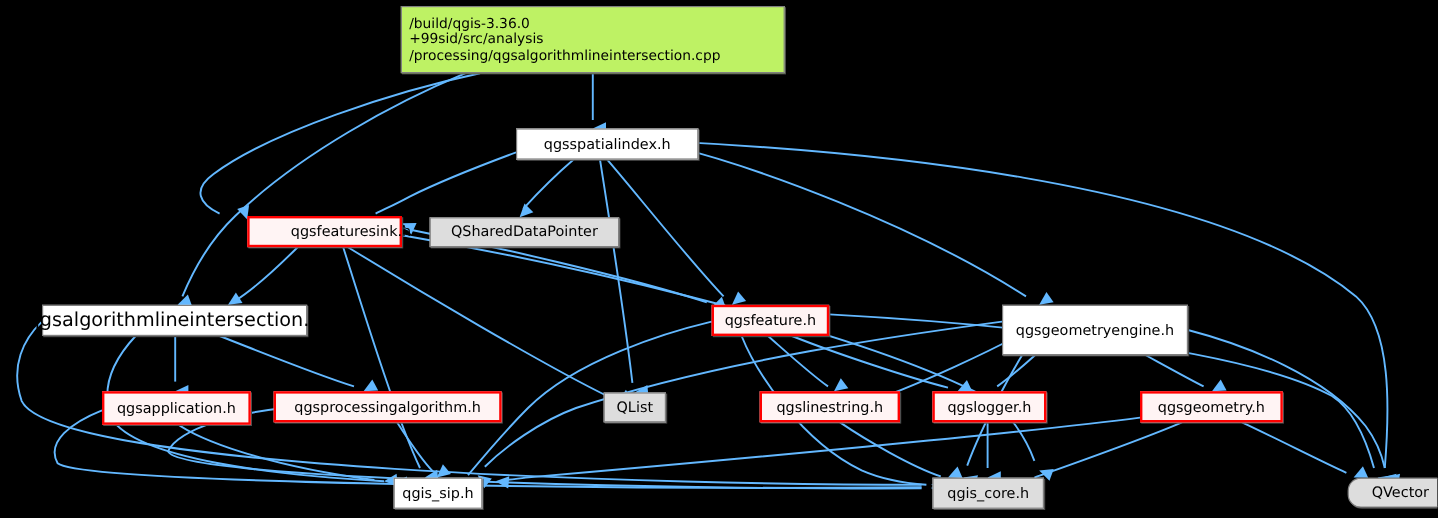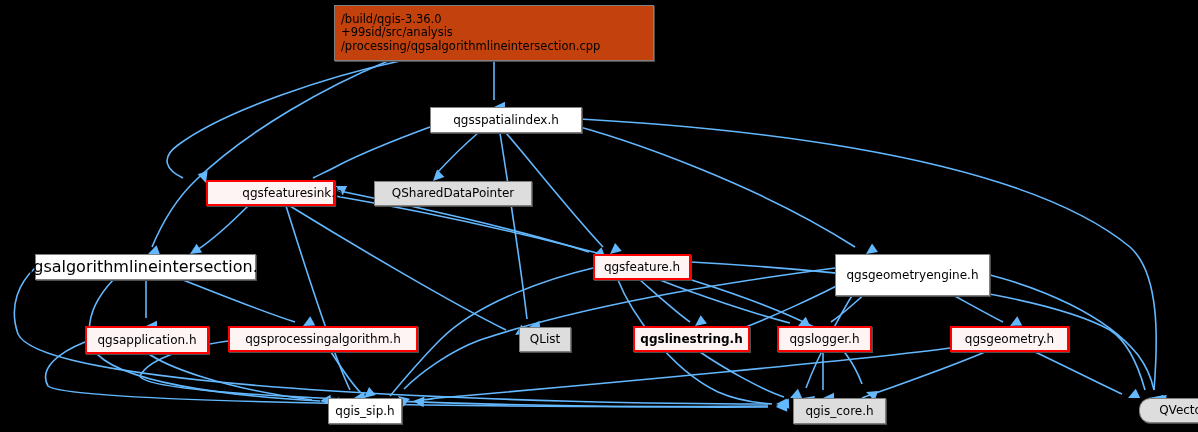--- a/index.html
+++ b/index.html
@@ -41,21 +41,21 @@
     line-height: 1.18;
     white-space: pre;
     text-align: center;
   }
   .node-label {
     display: block;
     white-space: pre;
   }
   
   .kind-root {
-    background: #c2410c;
+    background: #bef264;
     border: 1px solid #808080;
     color: #000000;
     box-shadow: 1px 1px 0 #4d4d4d;
     justify-content: flex-start;
     text-align: left;
   }
   .kind-root .node-label {
     text-align: left;
     padding-left: 6px;
   }
@@ -63,21 +63,20 @@
     background: #ffffff;
     border: 1px solid #808080;
     color: #000000;
     box-shadow: 1px 1px 0 #4d4d4d;
   }
   .kind-system {
     background: #dddddd;
     border: 1px solid #808080;
     color: #000000;
     box-shadow: 1px 1px 0 #4d4d4d;
-    margin-left: 16px;
   }
   .kind-header {
     background: #fff4f4;
     border: 2px solid #ff0000;
     color: #000000;
     box-shadow: 1px 1px 0 #4d4d4d;
   }
 </style>
 </head>
 <body>
@@ -167,20 +166,20 @@
 /processing/qgsalgorithmlineintersection.cpp</span></div>
       <div class="node kind-plain" style="left: 430px; top: 107px; width: 152px; height: 26px; font-size: 12px;"><span class="node-label">qgsspatialindex.h</span></div>
       <div class="node kind-header" style="left: 206px; top: 180px; width: 129px; height: 26px; font-size: 12px; padding-left: 44px;"><span class="node-label">qgsfeaturesink.h</span></div>
       <div class="node kind-system" style="left: 358px; top: 181px; width: 158px; height: 25px; font-size: 12px;"><span class="node-label">QSharedDataPointer</span></div>
       <div class="node kind-plain" style="left: 35px; top: 254px; width: 221px; height: 26px; font-size: 16px;"><span class="node-label">qgsalgorithmlineintersection.h</span></div>
       <div class="node kind-header" style="left: 593px; top: 254px; width: 98px; height: 26px; font-size: 12px;"><span class="node-label">qgsfeature.h</span></div>
       <div class="node kind-plain" style="left: 835px; top: 254px; width: 155px; height: 42px; font-size: 12px;"><span class="node-label">qgsgeometryengine.h</span></div>
       <div class="node kind-header" style="left: 85px; top: 326px; width: 124px; height: 28px; font-size: 12px;"><span class="node-label">qgsapplication.h</span></div>
       <div class="node kind-header" style="left: 228px; top: 326px; width: 190px; height: 26px; font-size: 12px;"><span class="node-label">qgsprocessingalgorithm.h</span></div>
       <div class="node kind-system" style="left: 503px; top: 327px; width: 52px; height: 25px; font-size: 12px;"><span class="node-label">QList</span></div>
-      <div class="node kind-header" style="left: 633px; top: 326px; width: 117px; height: 26px; font-size: 12px; font-weight: bold;"><span class="node-label">qgslinestring.h</span></div>
+      <div class="node kind-header" style="left: 633px; top: 326px; width: 117px; height: 26px; font-size: 12px;"><span class="node-label">qgslinestring.h</span></div>
       <div class="node kind-header" style="left: 777px; top: 326px; width: 95px; height: 26px; font-size: 12px;"><span class="node-label">qgslogger.h</span></div>
       <div class="node kind-header" style="left: 950px; top: 326px; width: 119px; height: 26px; font-size: 12px;"><span class="node-label">qgsgeometry.h</span></div>
       <div class="node kind-plain" style="left: 328px; top: 398px; width: 74px; height: 26px; font-size: 12px;"><span class="node-label">qgis_sip.h</span></div>
       <div class="node kind-system" style="left: 777px; top: 398px; width: 93px; height: 26px; font-size: 12px;"><span class="node-label">qgis_core.h</span></div>
       <div class="node kind-system" style="left: 1123px; top: 398px; width: 88px; height: 25px; font-size: 12px; border-radius: 11px;"><span class="node-label">QVector</span></div>
     </div>
 </div>
 
 </body></html>

